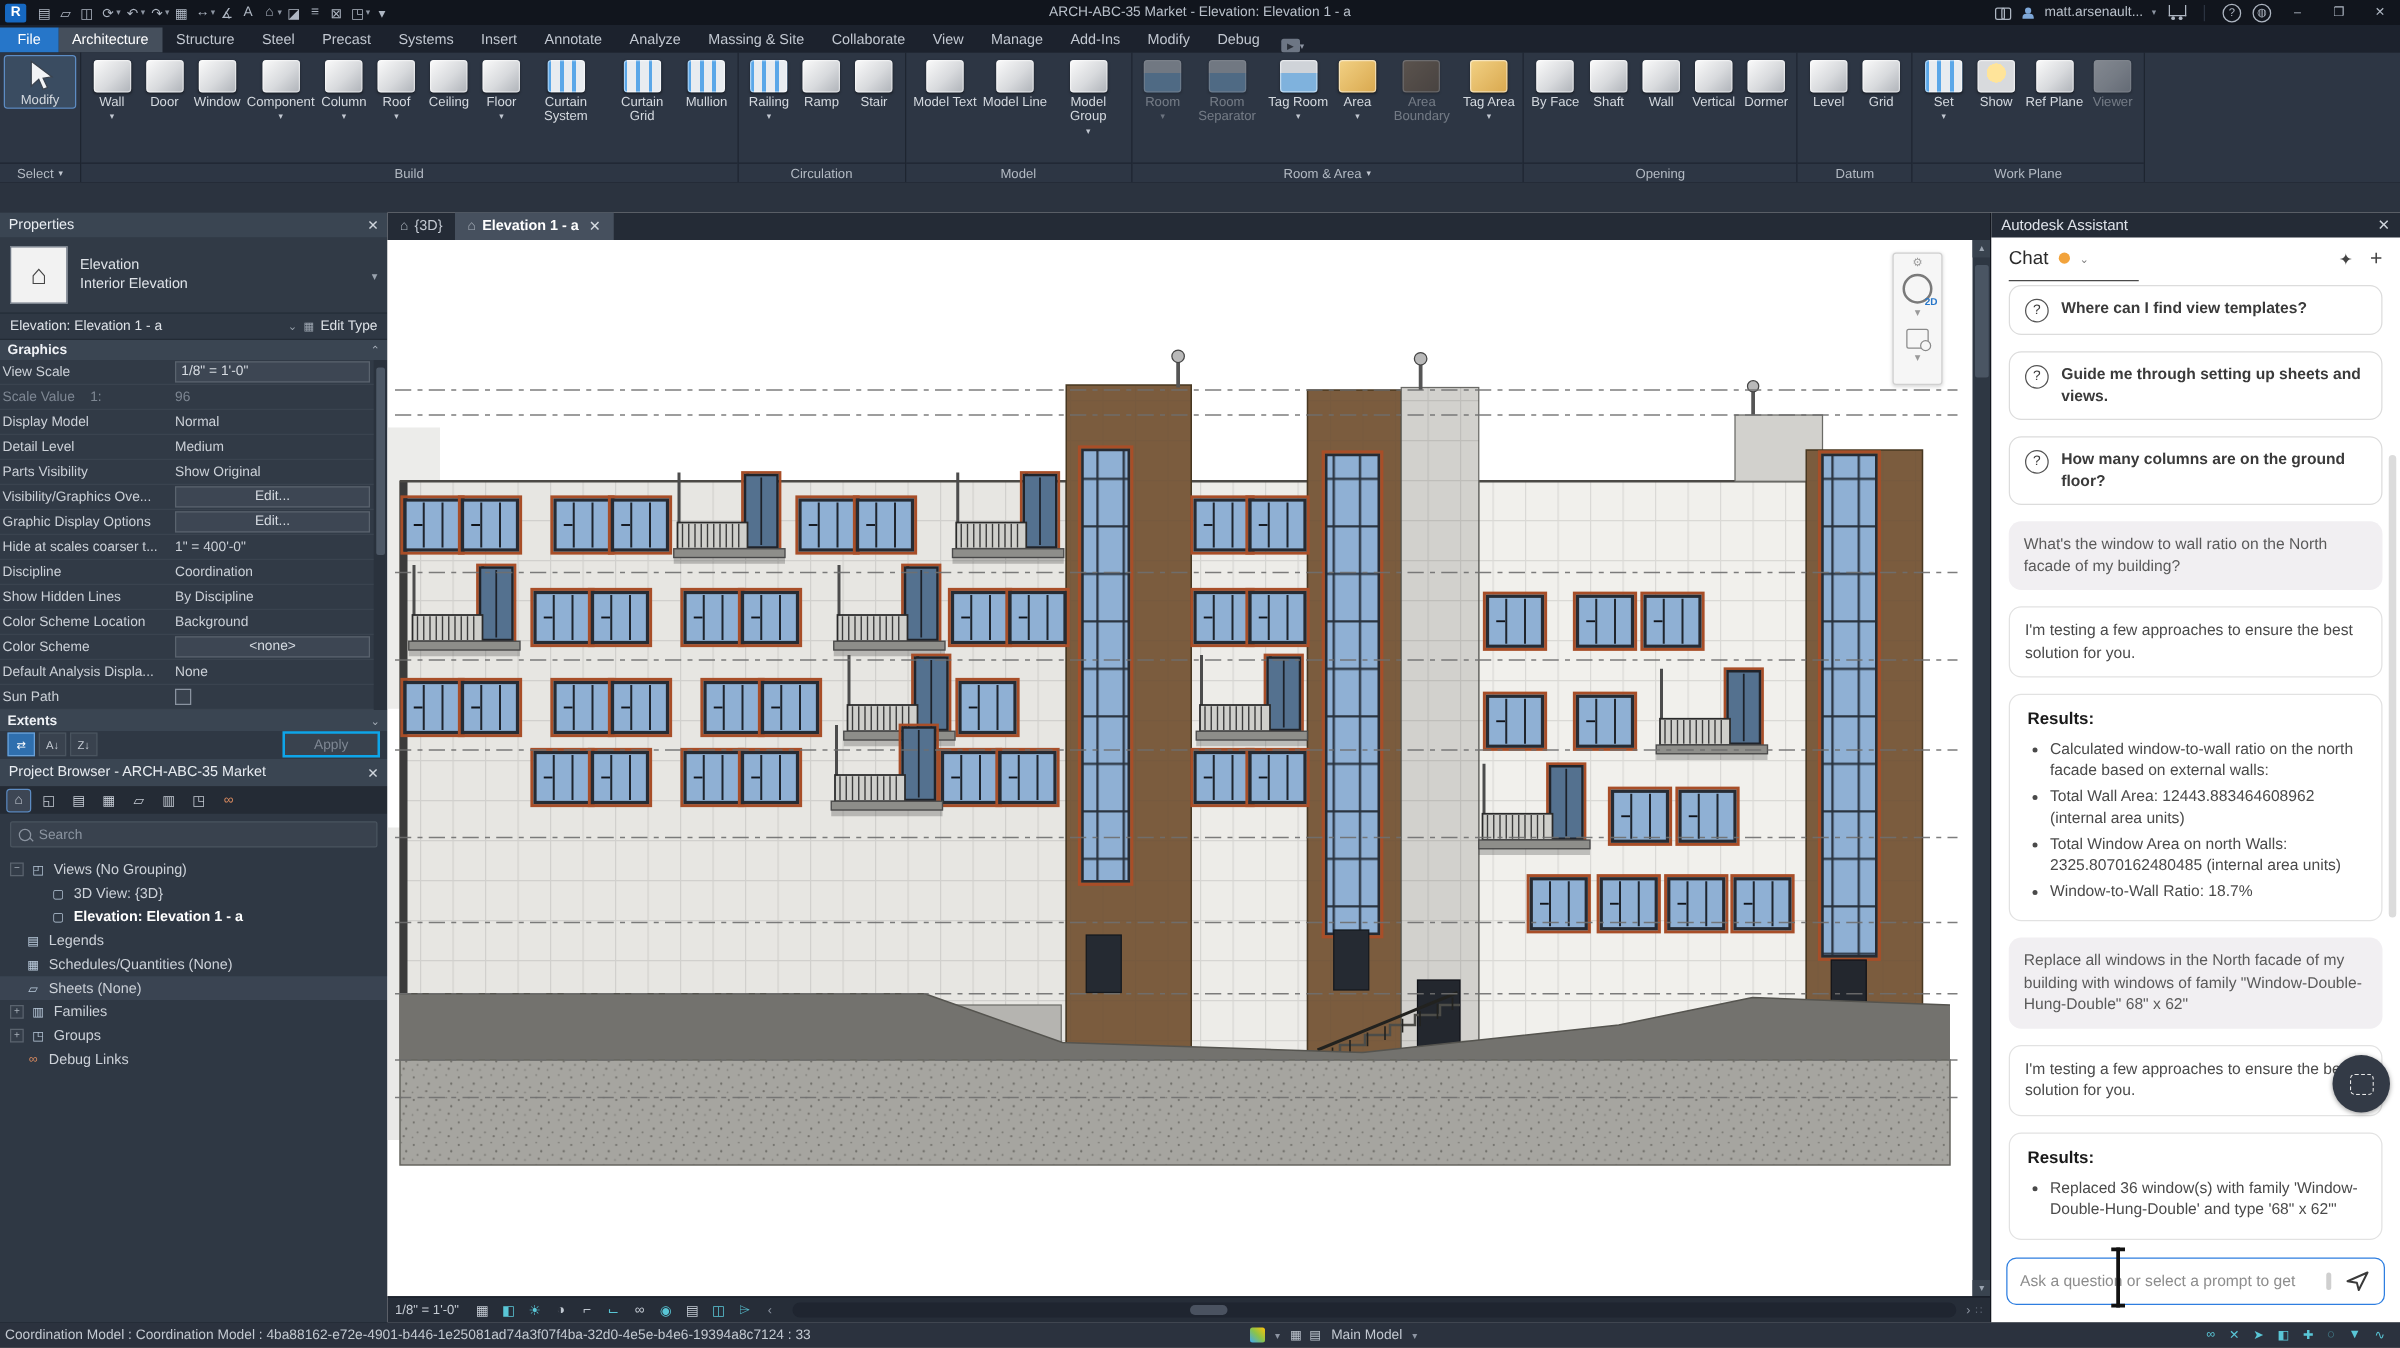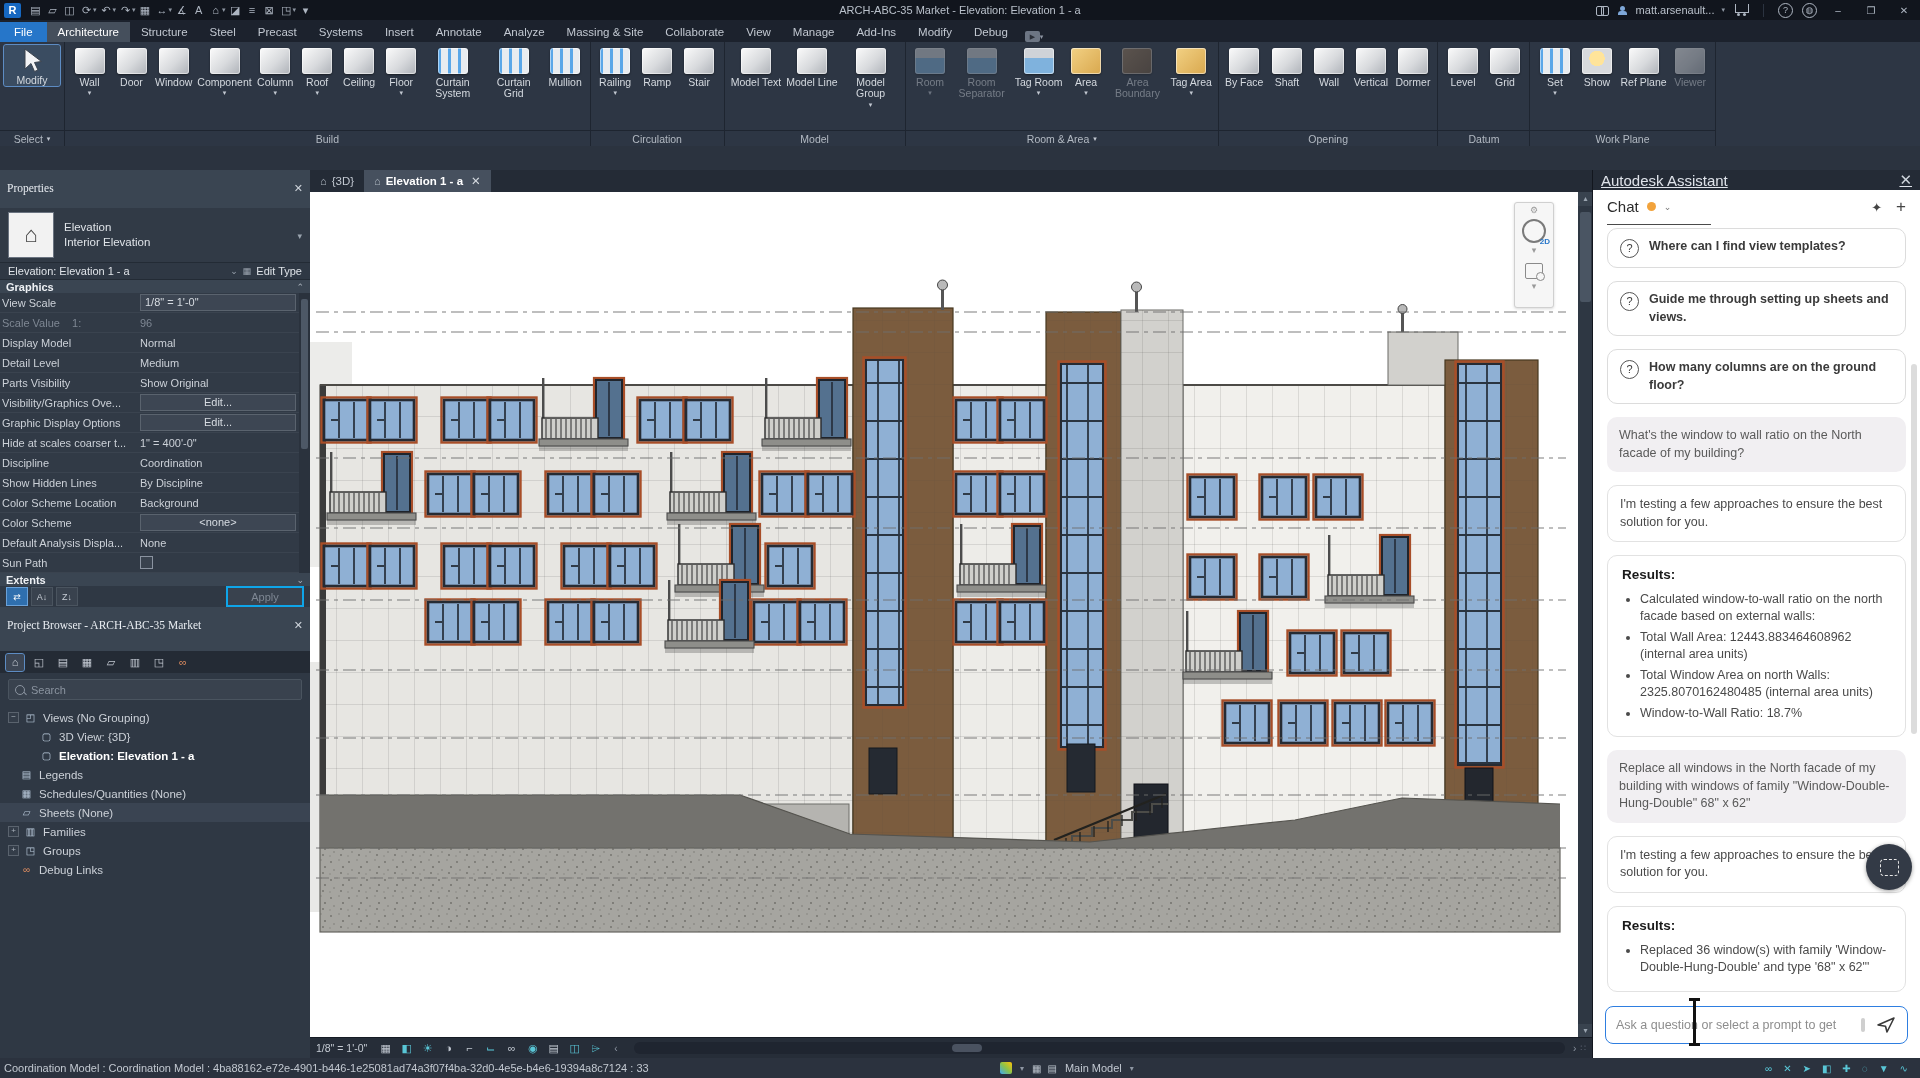--- a/index.html
+++ b/index.html
@@ -52,21 +52,21 @@
   .tile.bulb{background:radial-gradient(circle at 50% 40%,#ffe49a 0 35%,#d8dadd 36%);}
   .blabel{font-size:10.5px;line-height:1.08;text-align:center;color:#d4d9df;max-width:56px;}
   .rbtn.dis .blabel{color:#d4d9df;}
   .dd{font-size:7px;color:#c2c8d1;margin-top:1px;}
   .rlabel{height:15px;border-top:1px solid #1e2530;font-size:10.5px;color:#b3bac3;
     display:flex;align-items:center;justify-content:center;gap:4px;padding:0 6px;white-space:nowrap;}
   .rlabel .dd{margin:0;}
   #optionsbar{position:absolute;left:0;top:146px;right:0;height:24px;background:#2b333f;border-bottom:1px solid #12161e;}
   
   #props{position:absolute;left:0;top:170px;width:310px;height:437px;background:#2f3844;border-right:1px solid #12161e;display:flex;flex-direction:column;}
-  .phead{height:20px;background:#3a4552;display:flex;padding:12px 7px;color:#e8ecf1;font-size:11.5px;font-family:Liberation Serif, serif;}
+  .phead{height:20px;background:#3a4552;display:flex;align-items:center;padding:1px 7px;color:#e8ecf1;font-size:11.5px;}
   .phead .x{margin-left:auto;color:#cfd5dc;font-size:11px;cursor:default;}
   #typebox{height:56px;display:flex;align-items:center;gap:10px;padding:4px 8px;background:#313a46;border-bottom:1px solid #232b35;}
   #typeicon{width:44px;height:44px;background:#f2f2f2;border:1px solid #6a7380;display:flex;align-items:center;justify-content:center;font-size:22px;color:#454545;}
   #typetext{flex:1;color:#dfe3e8;font-size:11.5px;line-height:1.35;}
   #typebox .dd{font-size:9px;color:#9aa3ae;}
   #instrow{height:22px;display:flex;align-items:center;gap:5px;padding:0 8px;background:#2f3844;border-bottom:1px solid #232b35;color:#dfe3e8;}
   #instrow .sp{flex:1;}
   #instrow .mini{font-size:9px;color:#9aa3ae;}
   .sechead{height:18px;background:#3a4552;color:#eef1f5;font-weight:bold;font-size:11px;display:flex;align-items:center;padding:0 6px;}
   .sechead .chev{margin-left:auto;font-weight:normal;color:#aab2bc;font-size:9px;}
@@ -125,21 +125,21 @@
   #vcb-scale{color:#c6ccd4;font-size:10.5px;padding:0 8px 0 6px;white-space:nowrap;}
   .vcb-ic{width:21px;text-align:center;color:#c0c7d0;font-size:11px;}
   .vcb-ic.c{color:#59c6d6;}
   #hs-left{color:#8d95a2;font-size:10px;padding:0 8px;}
   #hstrack{position:relative;flex:1;height:12px;margin:0 8px;background:#1f2530;border-radius:6px;}
   #hstrack .thumb{position:absolute;left:318px;top:2px;width:30px;height:8px;background:#4a5260;border-radius:4px;}
   #hs-right{color:#8d95a2;font-size:10px;padding-right:4px;}
   #grip{color:#5a6270;font-size:9px;letter-spacing:1px;padding-right:6px;}
   
   #assist{position:absolute;right:0;top:170px;width:327px;bottom:20px;background:#fff;border-left:1px solid #12161e;display:flex;flex-direction:column;}
-  #ahead{height:20px;background:#242b36;display:flex;align-items:center;padding:0 8px;color:#dfe3ea;font-size:15px;flex:none;text-decoration:underline;}
+  #ahead{height:20px;background:#242b36;display:flex;align-items:center;padding:0 8px;color:#dfe3ea;font-size:12px;flex:none;}
   #ahead .x{margin-left:auto;color:#cfd5dc;}
   #chatbar{height:34px;display:flex;align-items:center;padding:0 14px;flex:none;}
   #chattab{display:flex;align-items:center;gap:8px;border-bottom:1px solid #4a4a4a;height:100%;padding-right:40px;}
   #chattab .t{color:#2b2b2b;font-size:15px;}
   #chattab .dot{width:9px;height:9px;border-radius:50%;background:#f2a33c;}
   #chattab .ch{color:#777;font-size:9px;}
   #chatbar .right{margin-left:auto;display:flex;align-items:center;gap:14px;color:#444;}
   #chatbar .spark{font-size:13px;}
   #chatbar .plus{font-size:17px;}
   #msgs{flex:1;padding:4px 14px 0;overflow:hidden;position:relative;}

